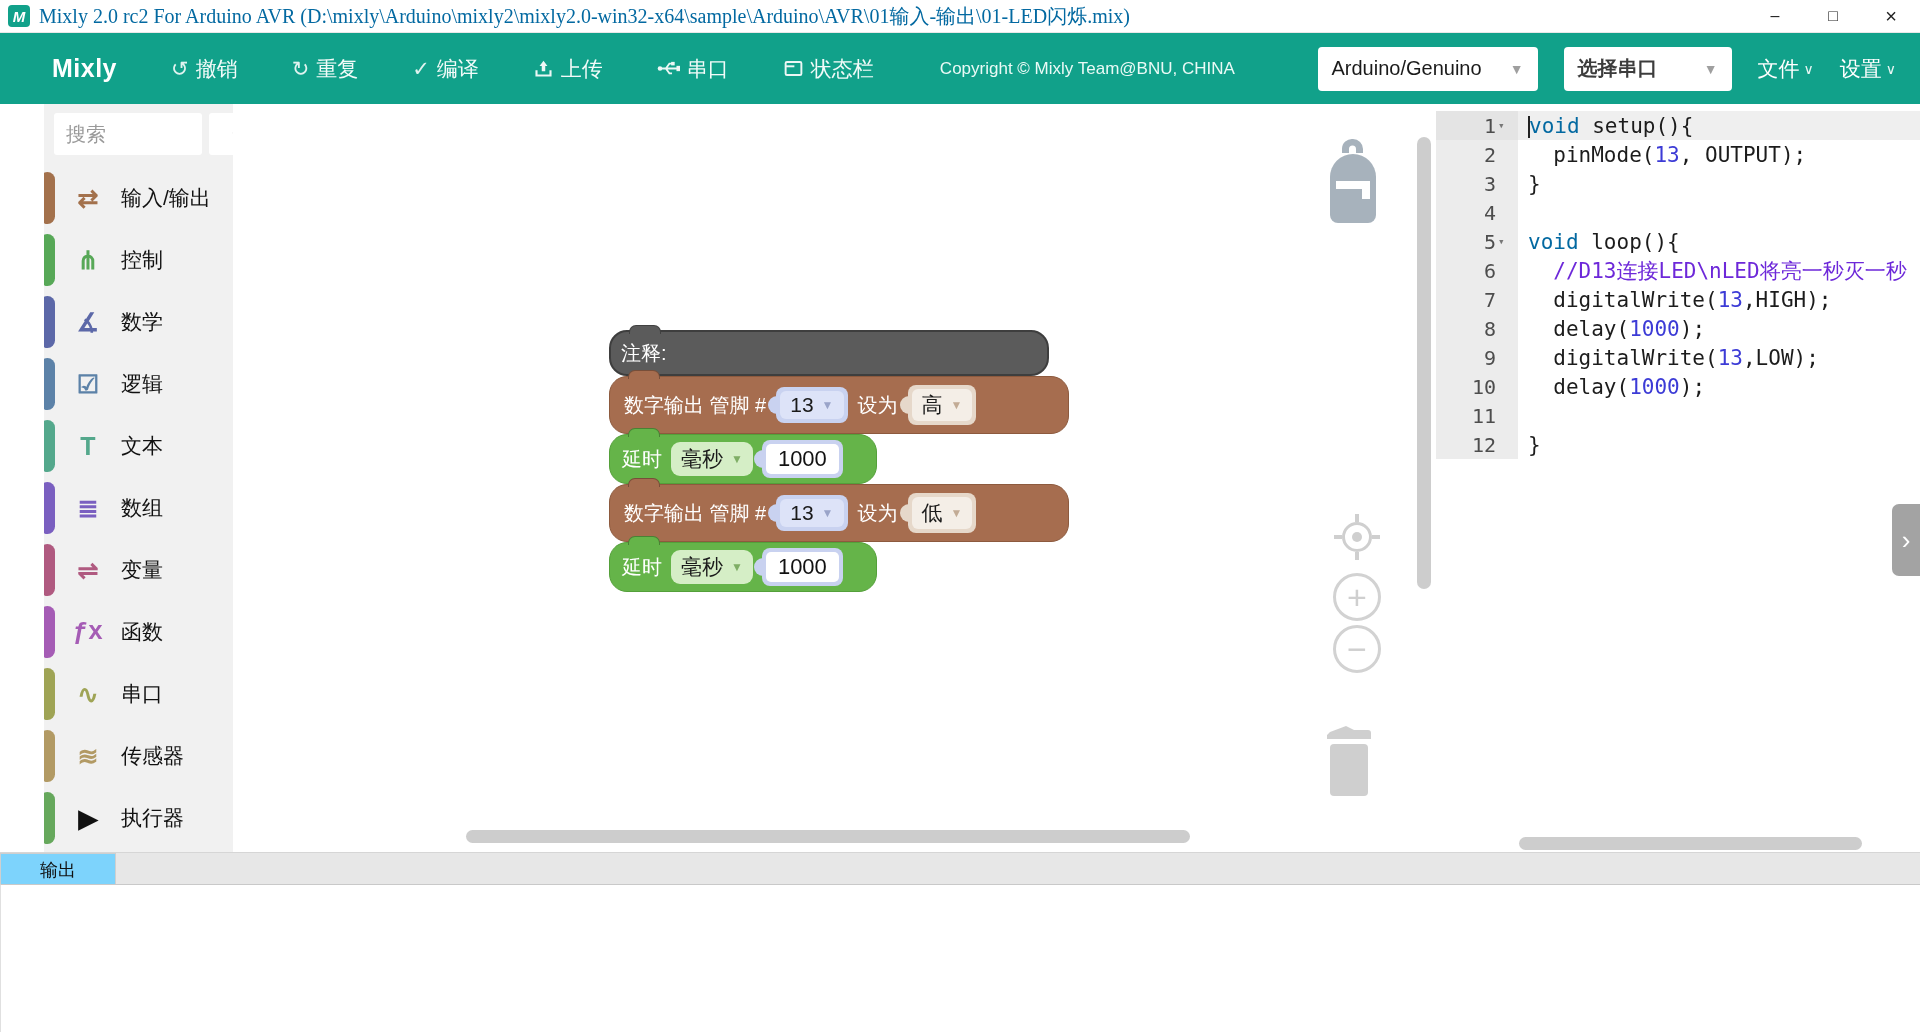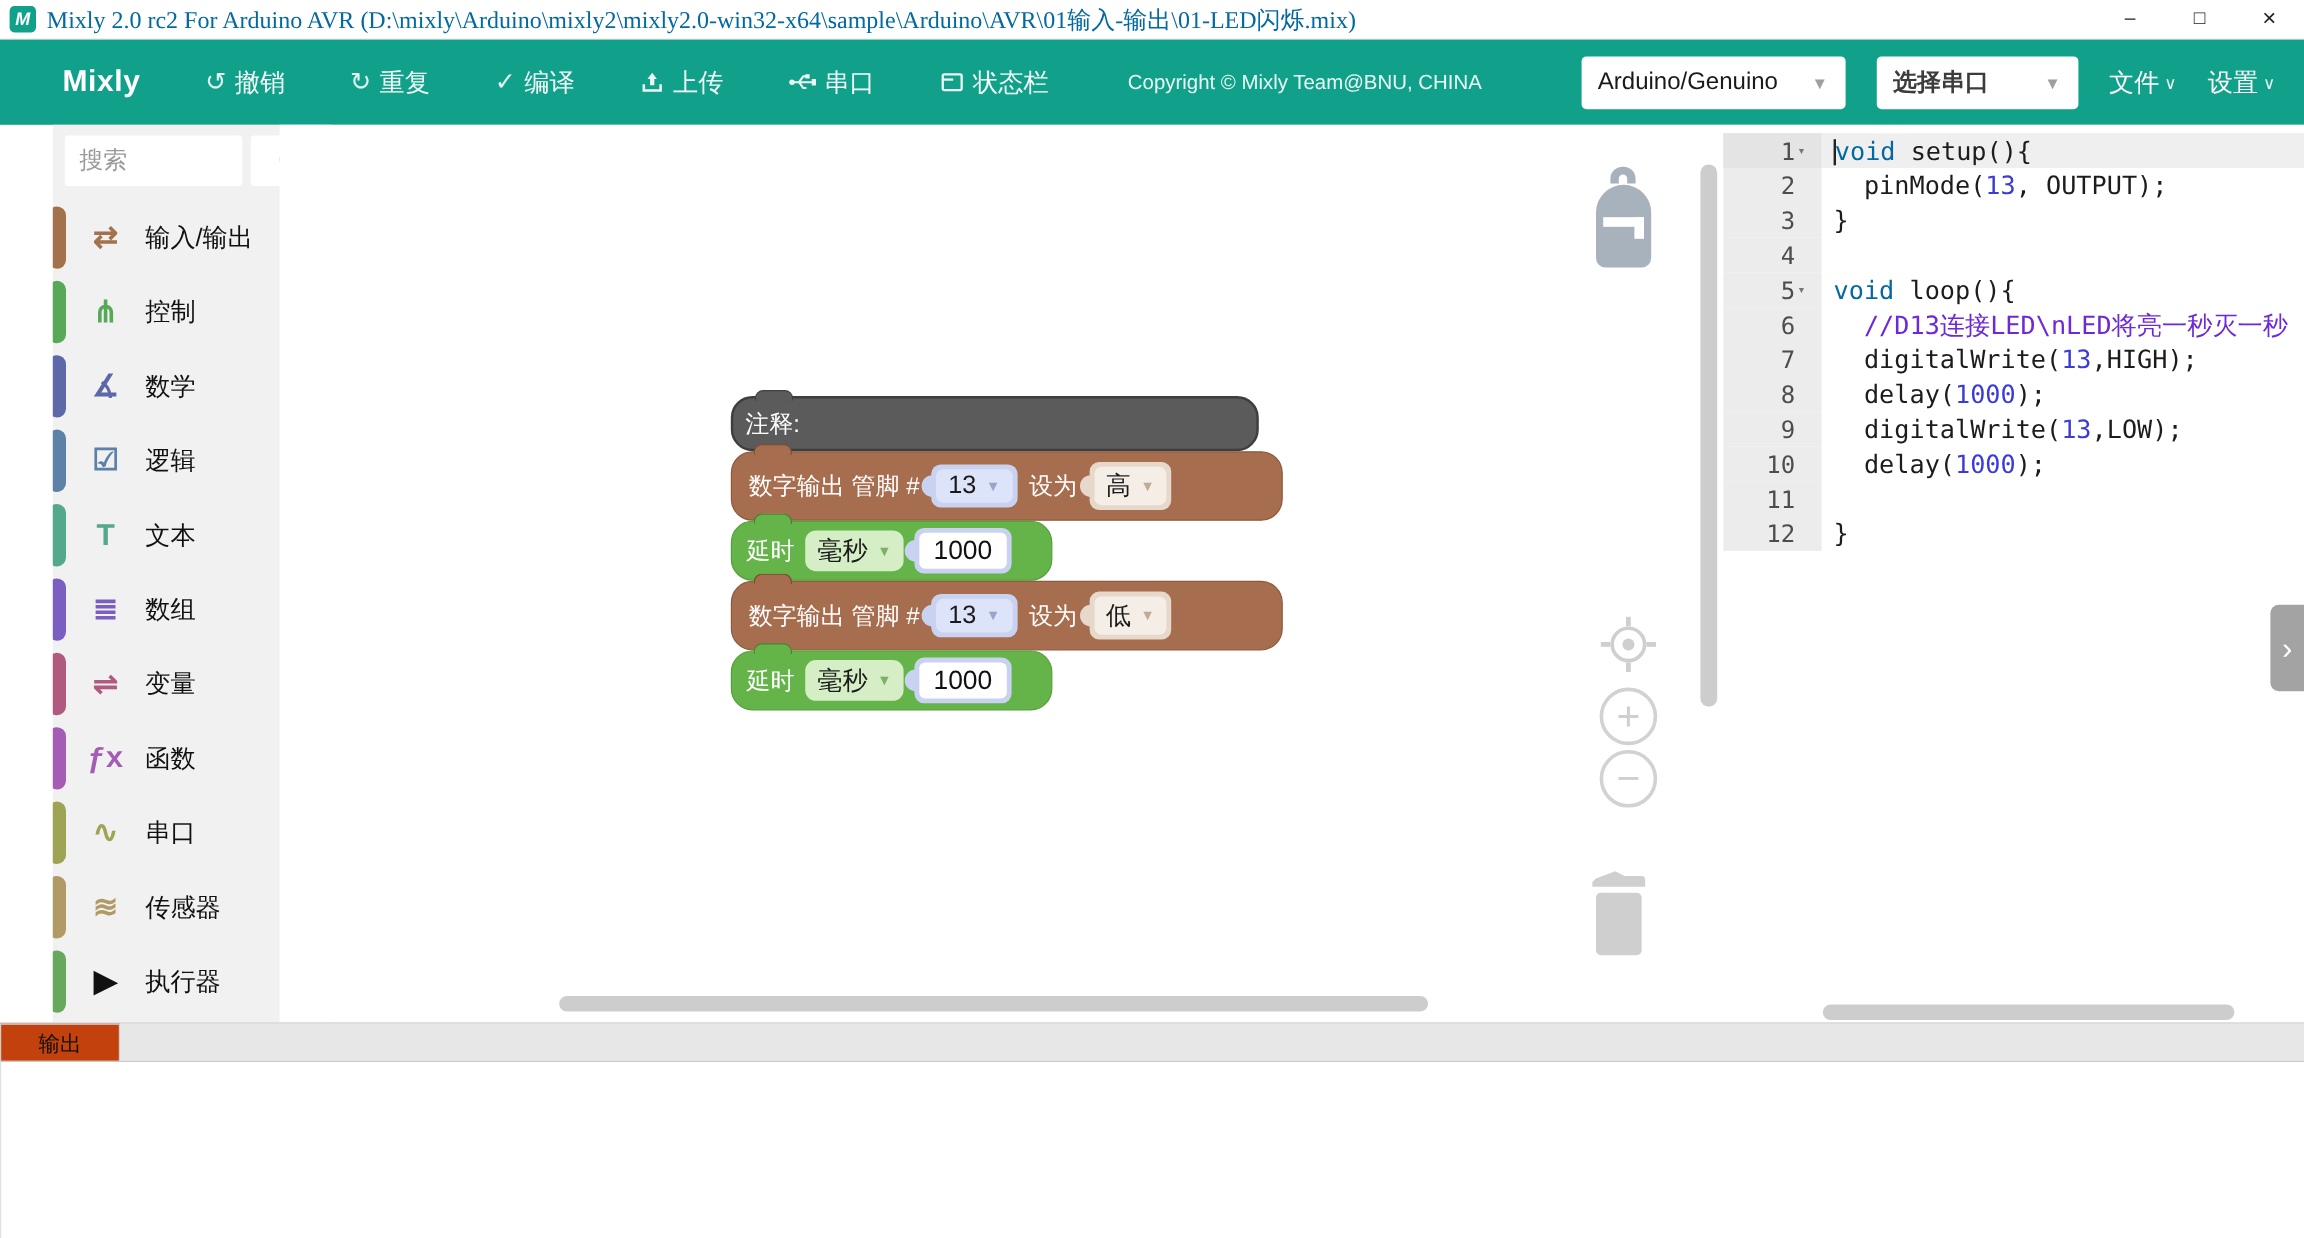--- a/index.html
+++ b/index.html
@@ -96,21 +96,21 @@
   .tok-kw { color:#0369a1; }
   .tok-num { color:#3C3BD6; }
   .tok-cm { color:#6d28d9; }
   .cursor { display:inline-block; width:2px; height:22px; background:#222; vertical-align:text-bottom; margin-right:-1px; }
   .code-hscroll { position:absolute; left:83px; top:733px; width:343px; height:13px; background:#cdcdcd; border-radius:7px; }
 
   .edge-expander { position:absolute; right:0; top:400px; width:28px; height:72px; background:#A3A3A3; border-radius:7px 0 0 7px; display:flex; align-items:center; justify-content:center; color:#fff; font-size:26px; }
 
   
   #tabrow { position:absolute; top:852px; left:0; right:0; height:32px; background:#E7E7E7; border-top:1px solid #d6d6d6; }
-  .out-tab { position:absolute; left:0; top:0; width:100px; height:32px; background:#c2410c; border:1px solid #cfcfcf; border-bottom:none; display:flex; align-items:center; justify-content:center; font-size:18px; color:#111; }
+  .out-tab { position:absolute; left:0; top:0; width:116px; height:32px; background:#7dd3fc; border:1px solid #cfcfcf; border-bottom:none; display:flex; align-items:center; justify-content:center; font-size:18px; color:#111; }
   #console { position:absolute; top:884px; left:0; right:0; bottom:0; background:#fff; border-top:1px solid #c9c9c9; border-left:1px solid #e0e0e0; }
 </style>
 </head>
 <body>
 
 <div id="app">
 
   <div id="titlebar">
     <div class="app-logo">M</div>
     <div class="win-title">Mixly 2.0 rc2 For Arduino AVR (D:\mixly\Arduino\mixly2\mixly2.0-win32-x64\sample\Arduino\AVR\01输入-输出\01-LED闪烁.mix)</div>

